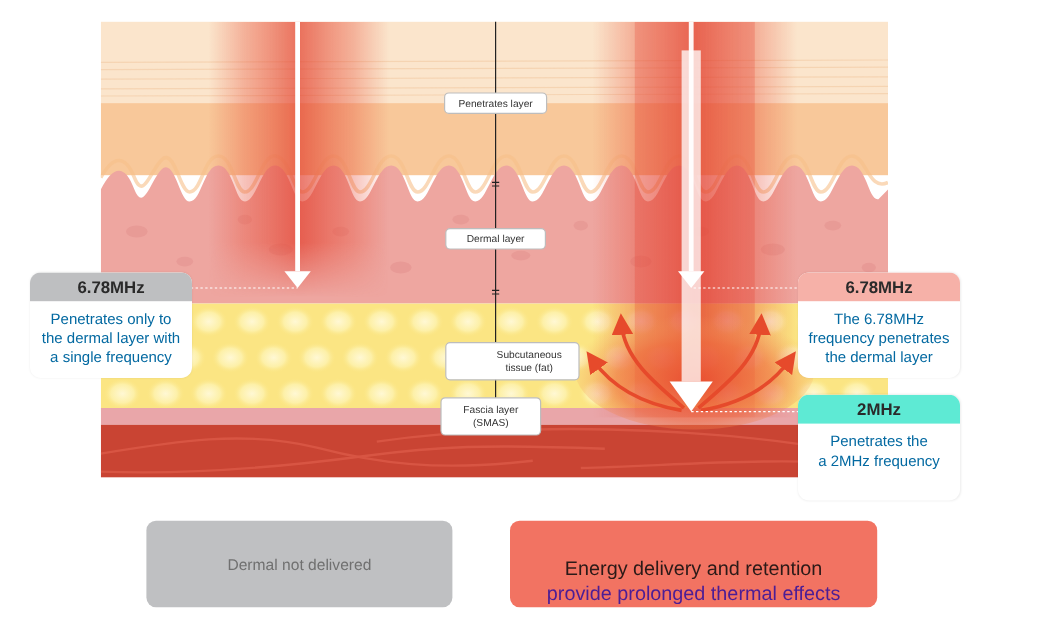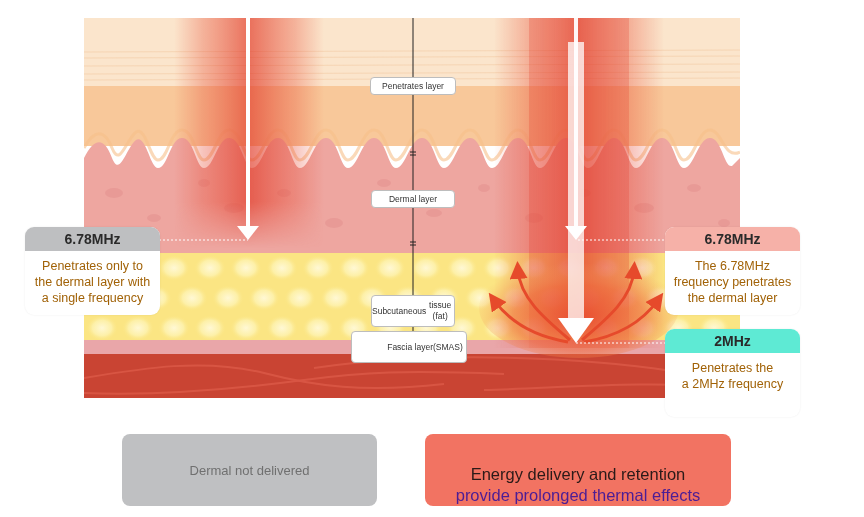--- a/index.html
+++ b/index.html
@@ -1,20 +1,20 @@
 <!DOCTYPE html>
 <html><head>
 <meta charset="utf-8">
 <style>
   html, body { margin:0; padding:0; background:#ffffff; }
   body { width:864px; height:517px; position:relative; overflow:hidden; font-family:"Liberation Sans", sans-serif; }
   #diagram { position:absolute; left:84px; top:18px; width:656px; height:380px; }
   .callout { position:absolute; background:#fff; border-radius:9px; overflow:hidden; box-shadow:0 0 2px rgba(0,0,0,0.08); }
   .callout .head { height:24px; line-height:24px; text-align:center; font-weight:bold; font-size:14px; color:#2a2a2a; }
-  .callout .body { text-align:center; font-size:12.5px; line-height:16px; color:#a16207; padding:7px 4px 6px; }
+  .callout .body { text-align:center; font-size:12.5px; line-height:16px; color:#0369a1; padding:7px 4px 6px; }
   .layer-label { position:absolute; background:#fff; border:1px solid #bdbdbd; border-radius:4px; font-size:8.5px; color:#333; text-align:center; line-height:11px; display:flex; align-items:center; justify-content:center; }
   .summary { position:absolute; border-radius:8px; display:flex; align-items:center; justify-content:center; text-align:center; }
 </style>
 </head>
 <body>
 
 <svg id="diagram" viewBox="0 0 656 380" width="656" height="380">
   <defs>
     <linearGradient id="beamL" x1="0" x2="1" y1="0" y2="0">
       <stop offset="0" stop-color="#e8503a" stop-opacity="0"></stop>
@@ -194,25 +194,25 @@
     <path d="M326,224 L332,224 M326,227 L332,227" stroke="#222" stroke-width="1"></path>
   </g>
 </svg>
 
 <div class="layer-label" style="left:370px;top:77px;width:84px;height:16px;">
   <span>Penetrates layer</span>
 </div>
 <div class="layer-label" style="left:371px;top:190px;width:82px;height:16px;">
   <span>Dermal layer</span>
 </div>
-<div class="layer-label" style="left:371px;top:295px;width:82px;height:30px;flex-direction:row;">
+<div class="layer-label" style="left:371px;top:285px;width:82px;height:30px;flex-direction:column;padding-left:28px;">
   <span>Subcutaneous</span>
   <span>tissue (fat)</span>
 </div>
-<div class="layer-label" style="left:351px;top:331px;width:82px;height:30px;padding-left:32px;">
+<div class="layer-label" style="left:367px;top:331px;width:82px;height:30px;flex-direction:column;">
   <span>Fascia layer</span>
   <span>(SMAS)</span>
 </div>
 
 <div class="callout" style="left:25px;top:227px;width:135px;height:88px;">
   <div class="head" style="background:#bebfc1;">
     <span>6.78MHz</span>
   </div>
   <div class="body">
     <div>Penetrates only to</div>

